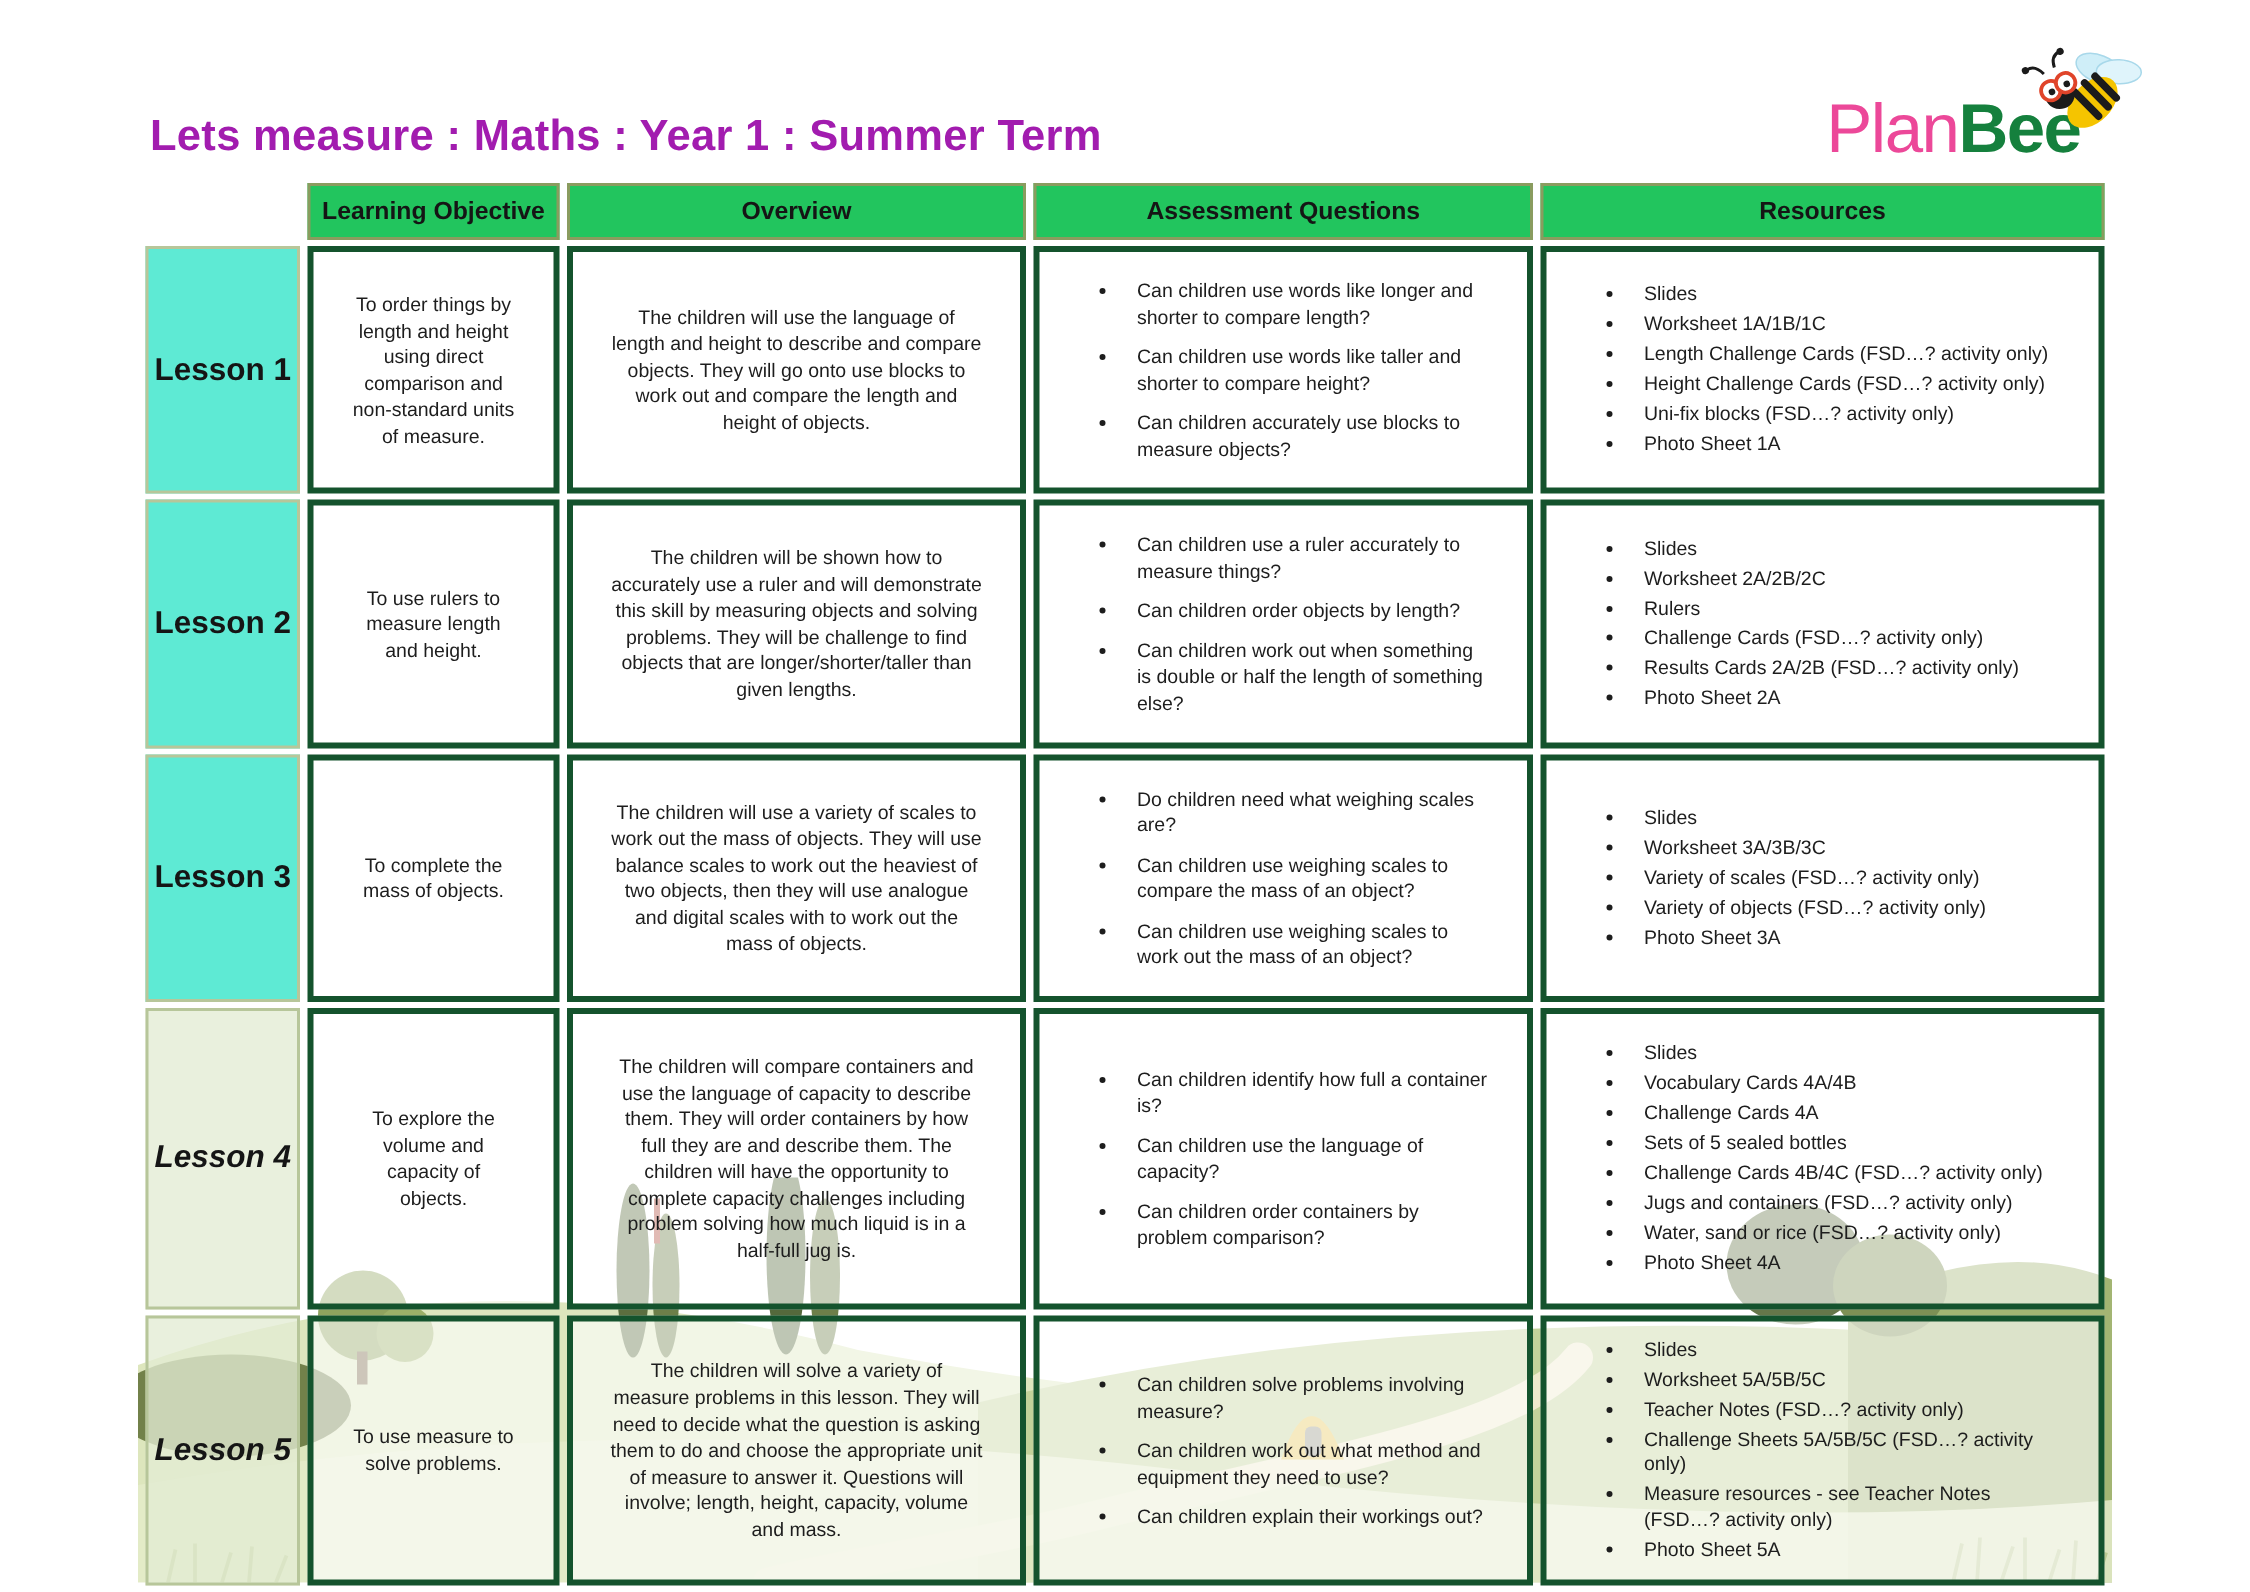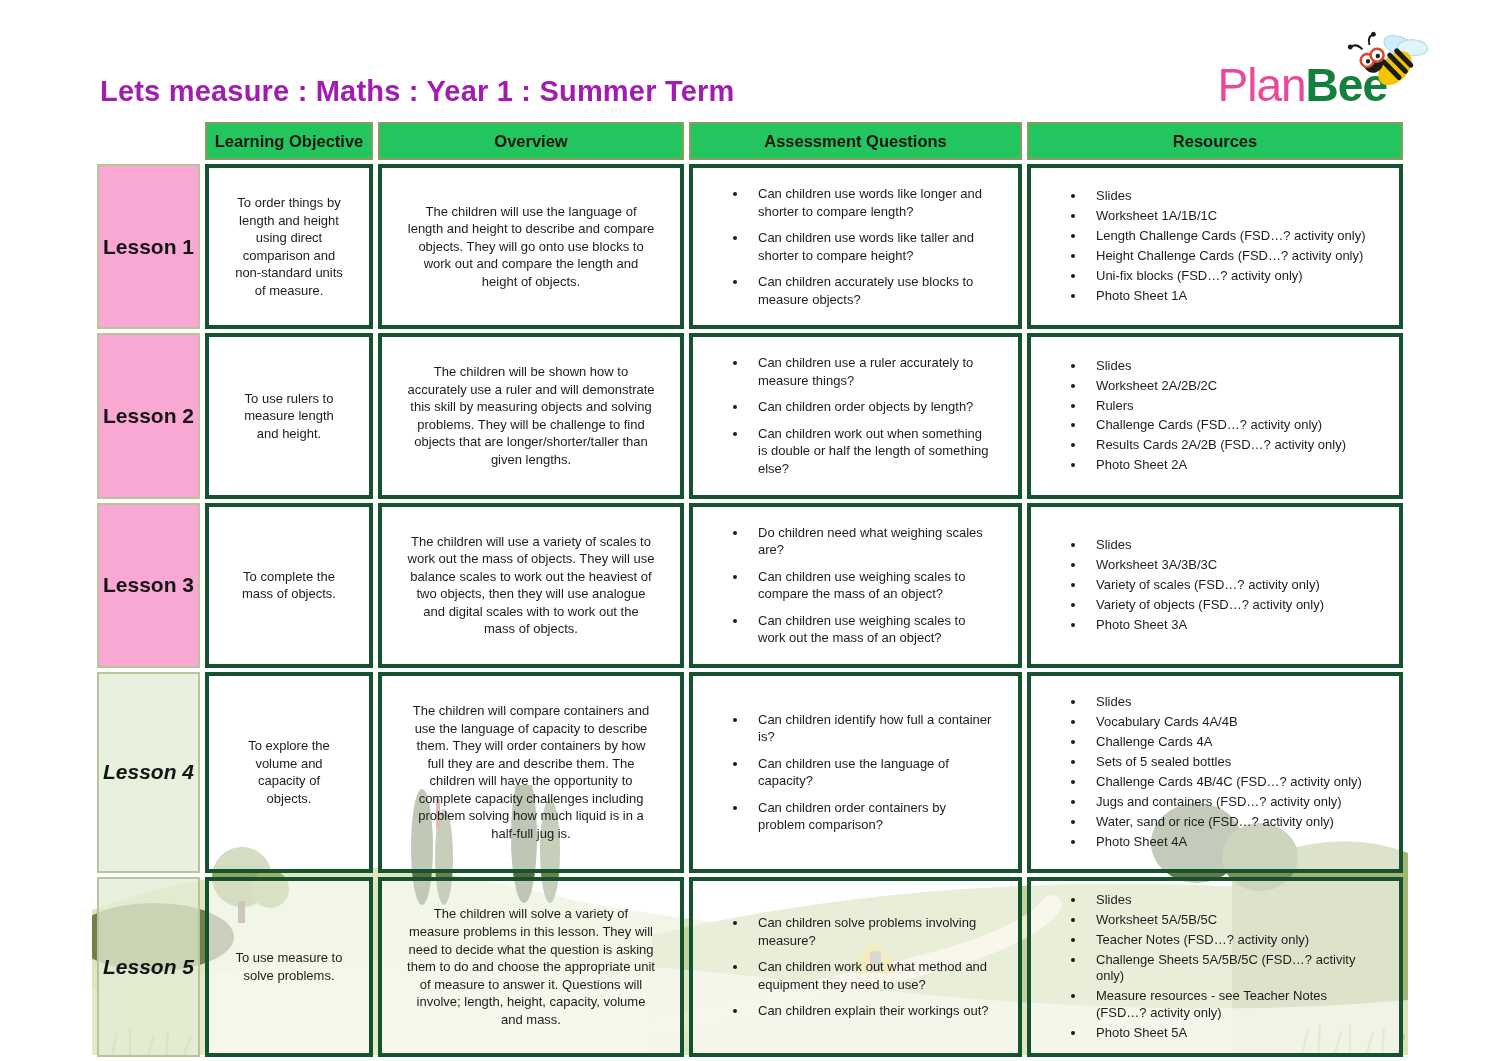--- a/index.html
+++ b/index.html
@@ -15,21 +15,21 @@
   .bee-svg{position:absolute;top:-34px;right:-44px;}
   
   .table-wrap{position:relative;width:1316px;margin-left:92px;}
   .landscape{position:absolute;left:0;bottom:6px;width:100%;height:270px;z-index:0;}
   table.plan{position:relative;z-index:1;border-collapse:separate;border-spacing:5px 4px;
              table-layout:fixed;width:1316px;}
   th,td{box-sizing:border-box;}
   .corner{background:transparent;border:none;}
   th.colhead{background:#22c55e;border:2px solid #8a9c5f;font-size:16.5px;font-weight:bold;
              text-align:center;padding:7px 4px;color:#151515;}
-  td.lesson{background:#f9a8d4;border:2px solid #b7c69a;font-size:21px;font-weight:bold;
+  td.lesson{background:#5eead4;border:2px solid #b7c69a;font-size:21px;font-weight:bold;
             text-align:center;vertical-align:middle;color:#151515;}
   td.cell{background:#ffffff;border:4px solid #14532d;font-size:13px;line-height:1.35;
           vertical-align:middle;padding:8px 25px;}
   td.objective,td.overview{text-align:center;}
   td.qcell ul,td.rcell ul{margin:0;padding-left:30px;text-align:left;}
   td.qcell li{margin:9px 0;padding-left:10px;}
   td.rcell li{margin:3px 0;padding-left:10px;line-height:1.3;}
   tr.translucent td.cell{background:rgba(255,255,255,0.62);}
   tr.translucent td.lesson{background:rgba(227,236,211,0.78);font-style:italic;}
   

